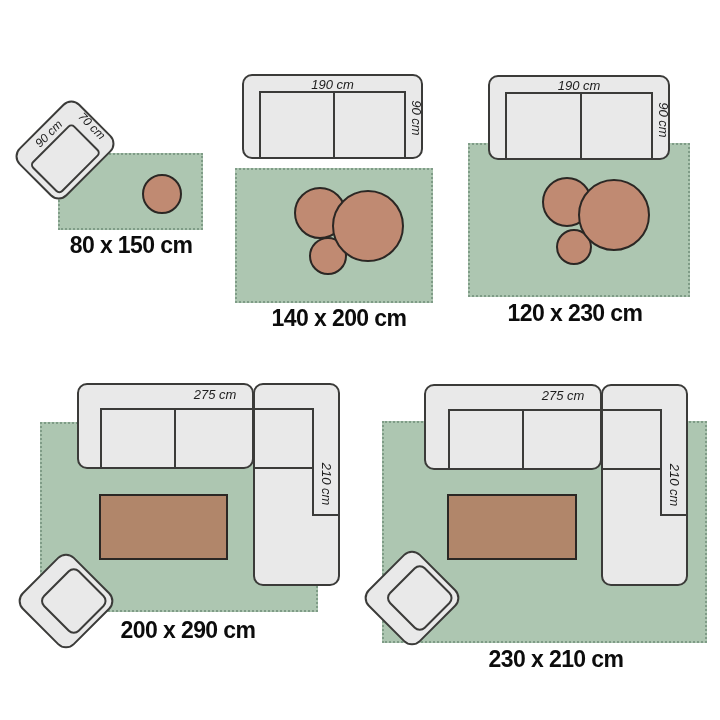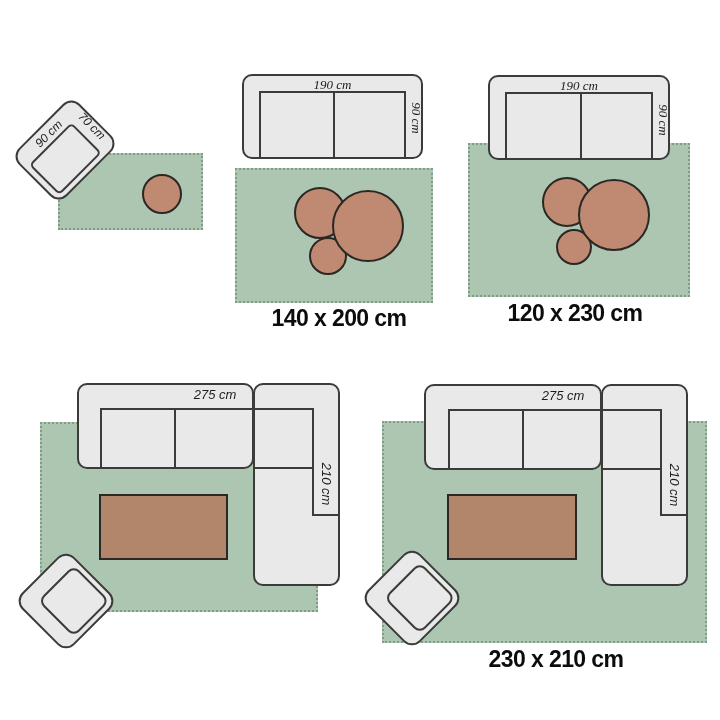--- a/index.html
+++ b/index.html
@@ -2,21 +2,21 @@
 <html><head>
 <meta charset="utf-8">
 <style>
   html,body{margin:0;padding:0;background:#fff;}
   *{box-sizing:border-box;}
   .canvas{position:relative;width:720px;height:720px;background:#fff;overflow:hidden;
           font-family:"Liberation Sans",sans-serif;}
   .rug{position:absolute;background:#adc6b1;border:2px dotted #7f9c87;}
   .pouf{position:absolute;border-radius:50%;background:#c08a72;border:2px solid #2b2724;}
   .coffee-table{position:absolute;background:#b1866a;border:2px solid #2b2724;}
-  .sofa{position:absolute;background:#e9e9e9;border:2px solid #3b3b39;border-radius:10px;font-family:Liberation Serif, serif;}
+  .sofa{position:absolute;background:#e9e9e9;border:2px solid #3b3b39;border-radius:10px;}
   .sofa-seat{position:absolute;border:2px solid #3b3b39;border-bottom:none;}
   .vline{position:absolute;width:2px;background:#3b3b39;}
   .hline{position:absolute;height:2px;background:#3b3b39;}
   .armchair{position:absolute;background:#e9e9e9;border:2px solid #3b3b39;border-radius:12px;}
   .chair-seat{position:absolute;border:2px solid #3b3b39;border-radius:5px;}
   .dim{position:absolute;font-style:italic;font-size:13px;color:#1c1c1c;white-space:nowrap;}
   .dim.ctr{text-align:center;}
   .dim.rot{transform:translate(-50%,-50%) rotate(90deg);}
   .dim.sm{font-size:12px;}
   .size-label{position:absolute;font-weight:700;font-size:23px;letter-spacing:-0.6px;
@@ -27,20 +27,21 @@
 
 <div class="canvas">
 
   <div class="rug" style="left:58px;top:153px;width:145px;height:77px"></div>
   <div class="pouf" style="left:142px;top:174px;width:40px;height:40px"></div>
   <div class="armchair" style="left:22px;top:116px;width:86px;height:68px;transform:rotate(-45deg)">
     <div class="chair-seat" style="left:5px;top:17px;right:17px;bottom:4px"></div>
     <div class="dim ctr sm" style="left:0;right:0;top:2px">90 cm</div>
     <div class="dim rot sm" style="left:77px;top:34px">70 cm</div>
   </div>
+  <div class="size-label" style="left:131px;top:232px">80 x 150 cm</div>
 
   <div class="rug" style="left:235px;top:168px;width:198px;height:135px"></div>
   <div class="pouf" style="left:294px;top:187px;width:52px;height:52px"></div>
   <div class="pouf" style="left:309px;top:237px;width:38px;height:38px"></div>
   <div class="pouf" style="left:332px;top:190px;width:72px;height:72px"></div>
   <div class="sofa" style="left:242px;top:74px;width:181px;height:85px">
     <div class="sofa-seat" style="left:15px;right:15px;top:15px;bottom:0"></div>
     <div class="vline" style="left:89px;top:15px;bottom:0"></div>
     <div class="dim ctr" style="left:0;right:0;top:1px">190 cm</div>
     <div class="dim rot" style="left:172px;top:42px">90 cm</div>
@@ -67,20 +68,21 @@
   <div class="vline" style="left:100px;top:408px;height:61px"></div>
   <div class="vline" style="left:174px;top:408px;height:61px"></div>
   <div class="hline" style="left:255px;top:467px;width:59px"></div>
   <div class="vline" style="left:312px;top:408px;height:108px"></div>
   <div class="hline" style="left:312px;top:514px;width:26px"></div>
   <div class="dim" style="left:215px;top:387px;transform:translateX(-50%)">275 cm</div>
   <div class="dim rot" style="left:326px;top:484px">210 cm</div>
   <div class="armchair" style="left:29px;top:564px;width:74px;height:74px;transform:rotate(45deg)">
     <div class="chair-seat" style="left:15px;top:4px;right:4px;bottom:15px;border-radius:8px"></div>
   </div>
+  <div class="size-label" style="left:188px;top:617px">200 x 290 cm</div>
 
   <div class="rug" style="left:382px;top:421px;width:325px;height:222px"></div>
   <div class="coffee-table" style="left:447px;top:494px;width:130px;height:66px"></div>
   <div class="sofa" style="left:424px;top:384px;width:178px;height:86px"></div>
   <div class="sofa" style="left:601px;top:384px;width:87px;height:202px"></div>
   <div class="hline" style="left:448px;top:409px;width:214px"></div>
   <div class="vline" style="left:448px;top:409px;height:61px"></div>
   <div class="vline" style="left:522px;top:409px;height:61px"></div>
   <div class="hline" style="left:603px;top:468px;width:59px"></div>
   <div class="vline" style="left:660px;top:409px;height:107px"></div>

